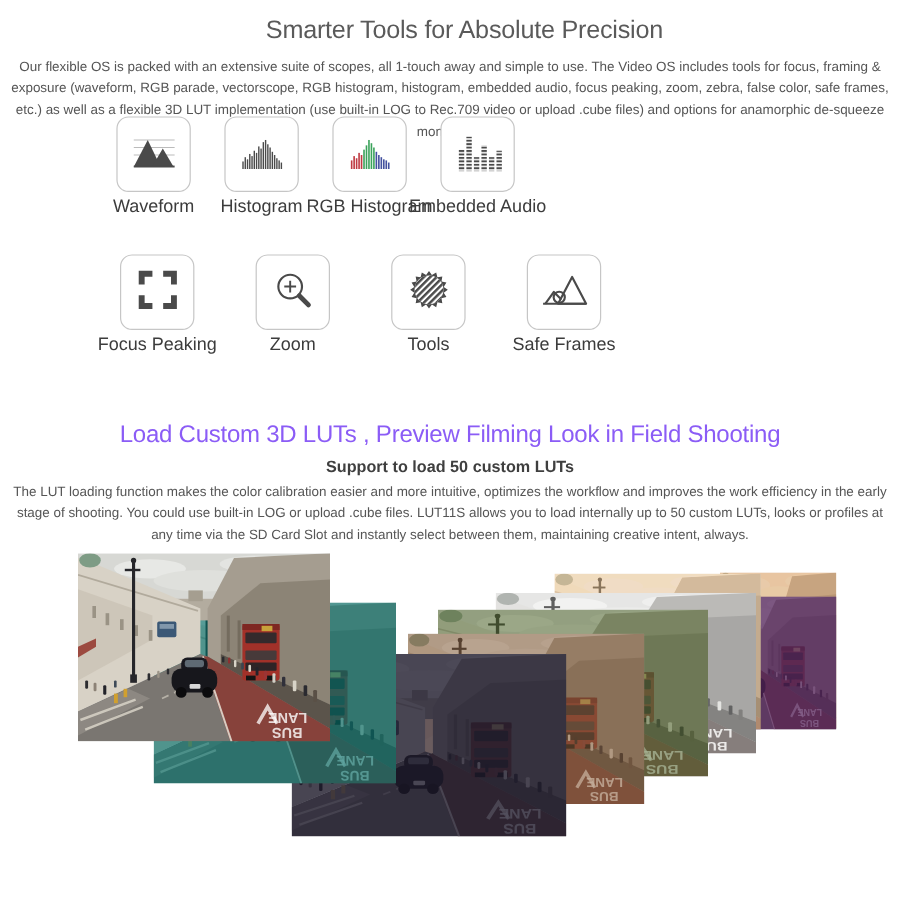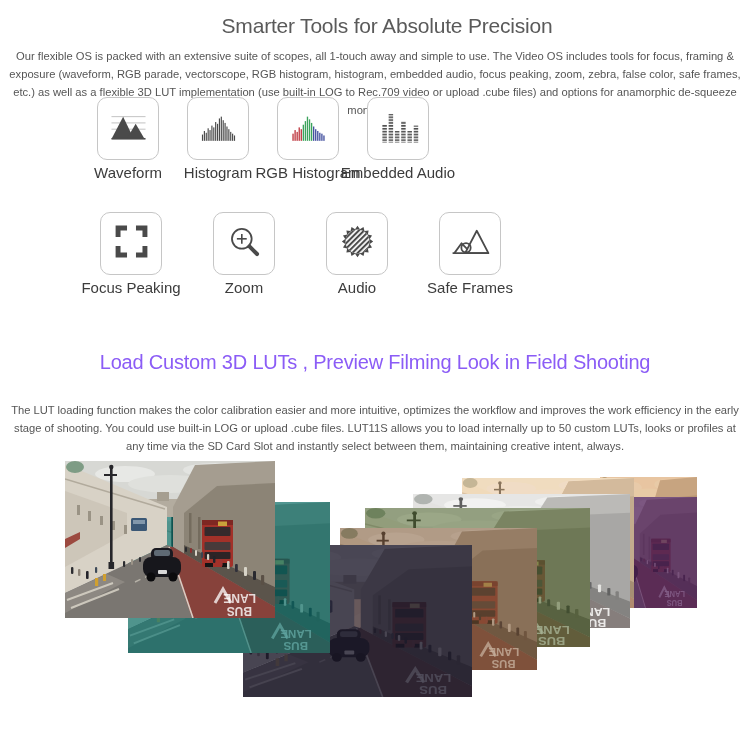--- a/index.html
+++ b/index.html
@@ -163,39 +163,40 @@
                 <pattern id="pat-zebra" width="4.2" height="4.2" patternUnits="userSpaceOnUse" patternTransform="rotate(45)">
                   <rect width="2.3" height="4.2" fill="#4a4a4a"></rect>
                 </pattern>
               </defs>
     <polygon points="24.0,6.5 26.7,10.3 30.7,7.8 31.8,12.4 36.4,11.6 35.6,16.2 40.2,17.3 37.7,21.3 41.5,24.0 37.7,26.7 40.2,30.7 35.6,31.8 36.4,36.4 31.8,35.6 30.7,40.2 26.7,37.7 24.0,41.5 21.3,37.7 17.3,40.2 16.2,35.6 11.6,36.4 12.4,31.8 7.8,30.7 10.3,26.7 6.5,24.0 10.3,21.3 7.8,17.3 12.4,16.2 11.6,11.6 16.2,12.4 17.3,7.8 21.3,10.3" fill="#4a4a4a"></polygon>
     <circle cx="24" cy="24" r="13.4" fill="#ffffff"></circle>
     <circle cx="24" cy="24" r="13.4" fill="url(#pat-zebra)"></circle>
             </svg>
        </span>
      </div>
-     <span class="tlabel">Audio</span>
+     <span class="tlabel">Tools</span>
       </div>
       <div class="tool">
         <div class="tile">
        <span class="icon">
          <svg viewBox="0 0 48 48" width="43" height="43" aria-hidden="true">
               <g fill="none" stroke="#4a4a4a" stroke-width="2" stroke-linejoin="round">
     <path d="M18,37 L31,12 L44,37 Z"></path>
                 <path d="M6,37 L14,26 L21,33"></path>
     <circle cx="19" cy="31" r="5.2"></circle>
                 <line x1="4" y1="37" x2="44" y2="37"></line>
               </g>
             </svg>
        </span>
      </div>
      <span class="tlabel">Safe Frames</span>
       </div>
     </div>
   <div class="h2">Load Custom 3D LUTs , Preview Filming Look in Field Shooting</div>
+  <div class="sub">Support to load 50 custom LUTs</div>
   <div class="p2">The LUT loading function makes the color calibration easier and more intuitive, optimizes the workflow and improves the work efficiency in the early stage of shooting. You could use built-in LOG or upload .cube files. LUT11S allows you to load internally up to 50 custom LUTs, looks or profiles at any time via the SD Card Slot and instantly select between them, maintaining creative intent, always.</div>
   <div class="collage" id="collage">
       <div class="lut-layer" style="left: 65px; top: 6px; width: 210px; height: 157px; z-index: 9;">
         <svg class="scene" viewBox="0 0 210 157" preserveAspectRatio="none" style="filter:none">
   <rect width="210" height="52" fill="#d7d8d4"></rect>
   <ellipse cx="60" cy="13" rx="30" ry="8" fill="#e7e8e5"></ellipse>
           <ellipse cx="150" cy="9" rx="32" ry="7" fill="#e3e4e1"></ellipse>
   <ellipse cx="105" cy="23" rx="42" ry="9" fill="#dfe0dc"></ellipse>
   <rect x="76" y="38" width="54" height="18" fill="#b3ac9f"></rect>
           <rect x="92" y="31" width="12" height="9" fill="#a59e90"></rect>

